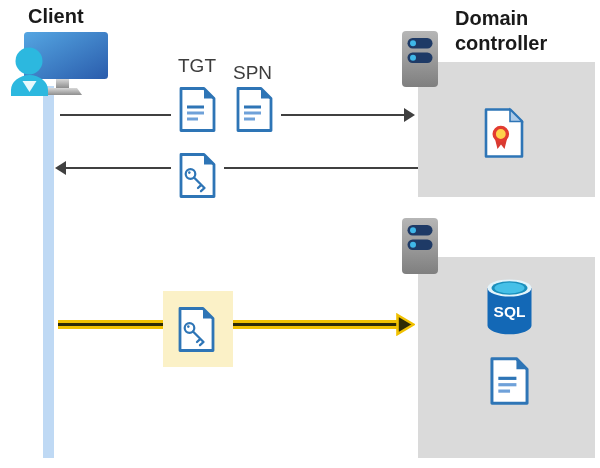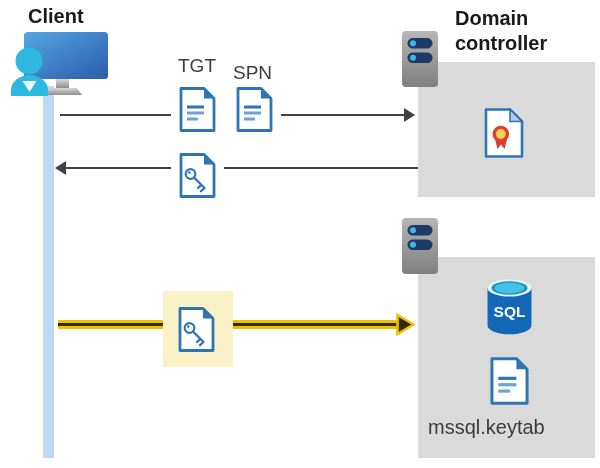--- a/index.html
+++ b/index.html
@@ -147,15 +147,14 @@
     <text x="24.5" y="40" text-anchor="middle" font-family="Liberation Sans, sans-serif" font-size="15.5" font-weight="bold" fill="#FFFFFF">SQL</text>
   </svg>
 
   <svg class="abs" style="left:488px;top:356px;" width="43" height="50" viewBox="0 0 39 47">
     <path d="M3 2.5 H26 L36 12.5 V44.5 H3 Z" fill="#FFFFFF" stroke="#2E75B6" stroke-width="2.8" stroke-linejoin="round"></path>
     <path d="M26 2.5 L36 12.5 H26 Z" fill="#2E75B6"></path>
     <rect x="9" y="19.5" width="17" height="3" fill="#2E75B6"></rect>
     <rect x="9" y="25.5" width="17" height="3" fill="#6FA1D9"></rect>
     <rect x="9" y="31.5" width="11" height="3" fill="#6FA1D9"></rect>
   </svg>
-  <div class="abs center" style="left:428px;top:416px;width:160px;font-size:20px;color:#3A3A3A;">mssql.keytab</div>
 
 </div>
 
 </body></html>

